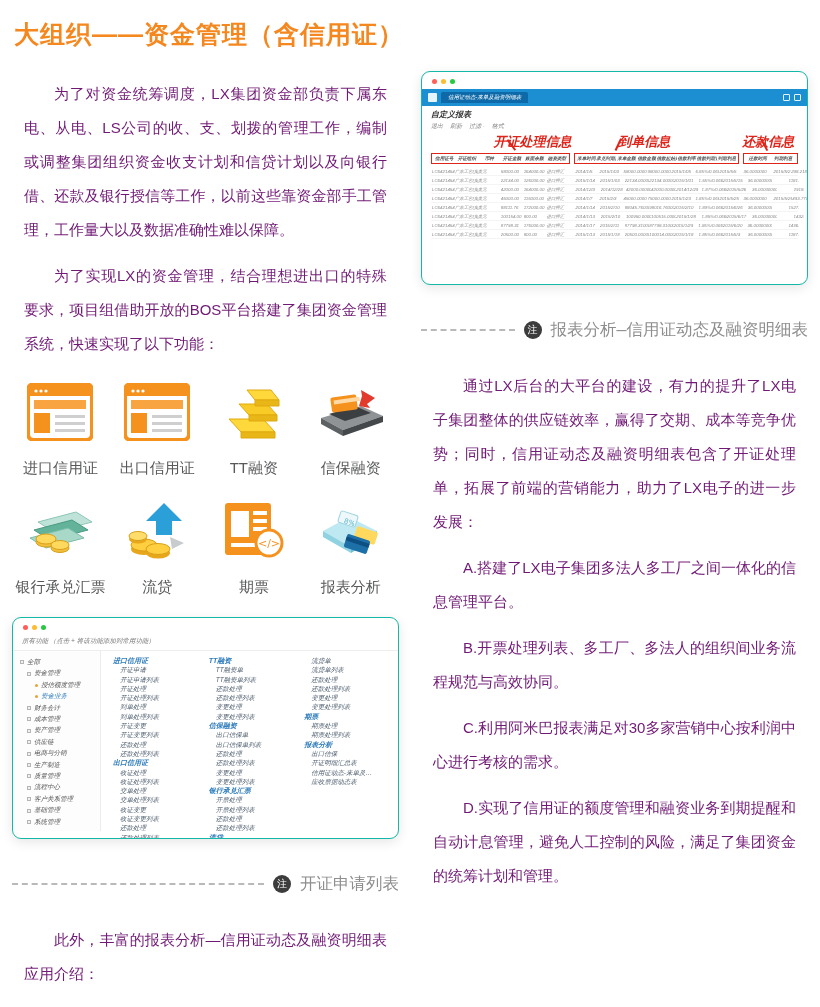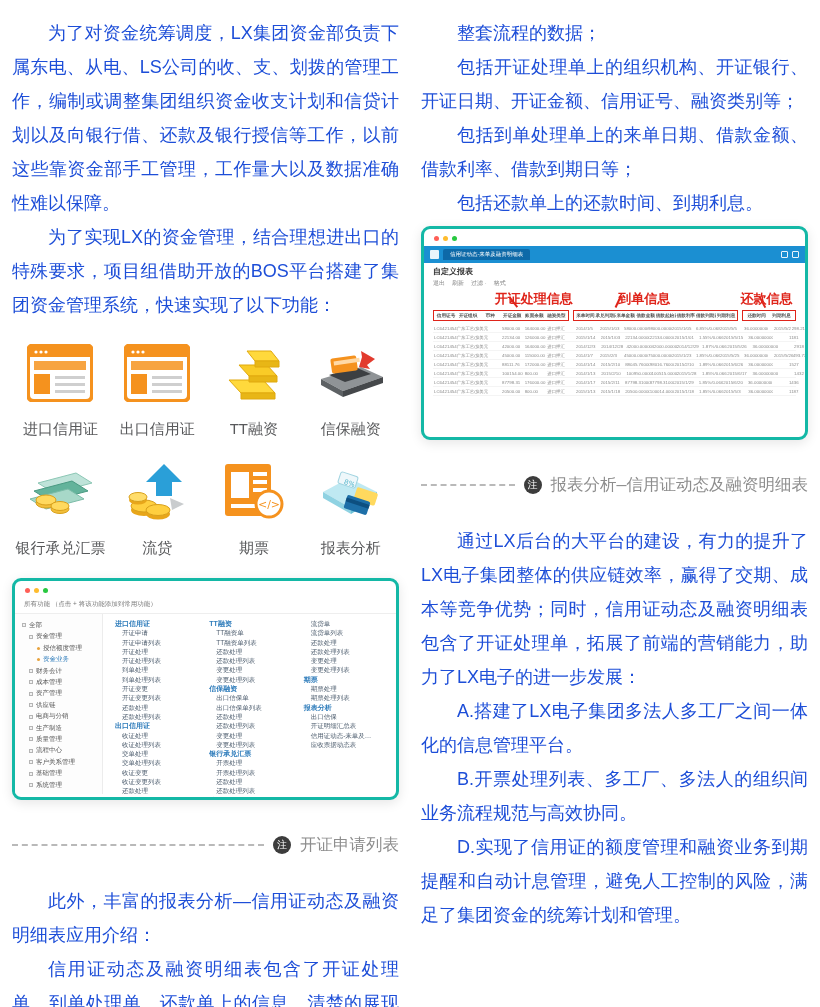--- a/index.html
+++ b/index.html
@@ -2,32 +2,32 @@
 <html><head>
 <meta charset="utf-8">
 <style>
   * { margin:0; padding:0; box-sizing:border-box; }
   html,body { width:820px; height:1007px; background:#ffffff; overflow:hidden;
     font-family:"Liberation Sans","DejaVu Sans",sans-serif; }
   .page { width:820px; height:1007px; padding:16px 12px 0 12px; }
   h1.title { color:#f5871f; font-size:25px; font-weight:bold; letter-spacing:1px; margin:2px 0 14px 2px; }
   .cols { display:flex; gap:22px; }
   .col { width:387px; flex:0 0 387px; }
-  p.body { font-size:18px; line-height:34px; color:#1d4ed8; text-align:justify; margin:0; }
+  p.body { font-size:15px; line-height:34px; color:#701a75; text-align:justify; margin:12px; }
   p.indent { text-indent:2em; }
 
   
   .feature-grid { display:grid; grid-template-columns:repeat(4,1fr); row-gap:18px; margin:16px 0 20px 0; }
   .feature-cell { display:flex; flex-direction:column; align-items:center; }
   .feature-cell .ic { width:74px; height:70px; display:flex; align-items:center; justify-content:center; }
   .feature-cell .lbl { margin-top:12px; font-size:15px; color:#58595b; text-align:center; }
 
   
-  .shot { background:#fff; border:3px solid #14b8a6; border-radius:9px;
-    box-shadow:0 3px 12px rgba(0,0,0,.10); overflow:hidden; }
+  .shot { background:#fff; border:1px solid #14b8a6; border-radius:9px;
+    box-shadow:0 3px 12px rgba(0,0,0,.10); overflow:hidden;font-style:italic; }
   .macdots { display:flex; gap:4px; padding:7px 9px 5px 10px; }
   .macdots i { width:5px; height:5px; border-radius:50%; display:block; }
   .d-r { background:#ff5f57; } .d-y { background:#febc2e; } .d-g { background:#28c840; }
 
   
   .menu-shot { height:222px; }
   .shot-toolbar { font-size:6.5px; color:#777; padding:2px 9px 4px 9px; border-bottom:1px solid #eee; }
   .shot-body { display:flex; height:180px; }
   .tree { width:88px; border-right:1px solid #ececec; padding:5px 4px 4px 7px; font-size:6.5px;
     color:#555; line-height:11.4px; background:#fdfdfd; }
@@ -72,20 +72,21 @@
   .trows { margin:3px 9px 0 9px; }
   .trow { display:flex; gap:4px; border-bottom:1px solid #f4f4f4; }
   .tg { display:flex; padding:1.5px 1px; }
   .tg1 { width:38%; } .tg2 { flex:1; } .tg3 { width:15%; }
   .tcell { flex:1; font-size:4.4px; color:#8a8a8a; white-space:nowrap; overflow:hidden; }
 </style>
 </head>
 <body>
 
 <div class="page">
+  <h1 class="title">大组织——资金管理（含信用证）</h1>
   <div class="cols">
 
     <div class="col">
       <p class="body indent">为了对资金统筹调度，LX集团资金部负责下属东电、从电、LS公司的收、支、划拨的管理工作，编制或调整集团组织资金收支计划和信贷计划以及向银行借、还款及银行授信等工作，以前这些靠资金部手工管理，工作量大以及数据准确性难以保障。</p>
       <p class="body indent">为了实现LX的资金管理，结合理想进出口的特殊要求，项目组借助开放的BOS平台搭建了集团资金管理系统，快速实现了以下功能：</p>
 
       <div class="feature-grid" id="feature-grid">
           <div class="feature-cell">
             <div class="ic">
               <svg width="66" height="58" viewBox="0 0 66 58">
@@ -307,26 +308,20 @@
         <span class="dash"></span>
         <span class="badge">注</span>
         <span class="cap-text">开证申请列表</span>
       </div>
 
       <p class="body indent">此外，丰富的报表分析—信用证动态及融资明细表应用介绍：</p>
       <p class="body indent">信用证动态及融资明细表包含了开证处理单、到单处理单、还款单上的信息，清楚的展现进口信用证</p>
     </div>
 
     <div class="col">
-      <div id="intro-paras">
-          <p class="body indent">整套流程的数据；</p>
-          <p class="body indent">包括开证处理单上的组织机构、开证银行、开证日期、开证金额、信用证号、融资类别等；</p>
-          <p class="body indent">包括到单处理单上的来单日期、借款金额、借款利率、借款到期日等；</p>
-          <p class="body indent">包括还款单上的还款时间、到期利息。</p>
-        </div>
 
       <div class="shot report-shot">
         <div class="macdots">
           <i class="d-r"></i>
           <i class="d-y"></i>
           <i class="d-g"></i>
         </div>
         <div class="bluebar">
           <span class="home"></span>
           <span class="tab">信用证动态-来单及融资明细表</span>
@@ -571,17 +566,18 @@
       <div class="caption">
         <span class="dash"></span>
         <span class="badge">注</span>
         <span class="cap-text">报表分析—信用证动态及融资明细表</span>
       </div>
 
       <p class="body indent">通过LX后台的大平台的建设，有力的提升了LX电子集团整体的供应链效率，赢得了交期、成本等竞争优势；同时，信用证动态及融资明细表包含了开证处理单，拓展了前端的营销能力，助力了LX电子的进一步发展：</p>
       <div id="result-paras">
           <p class="body indent">A.搭建了LX电子集团多法人多工厂之间一体化的信息管理平台。</p>
           <p class="body indent">B.开票处理列表、多工厂、多法人的组织间业务流程规范与高效协同。</p>
+          <p class="body indent">C.利用阿米巴报表满足对30多家营销中心按利润中心进行考核的需求。</p>
           <p class="body indent">D.实现了信用证的额度管理和融资业务到期提醒和自动计息管理，避免人工控制的风险，满足了集团资金的统筹计划和管理。</p>
         </div>
     </div>
   </div>
 </div>
 
 </body></html>

